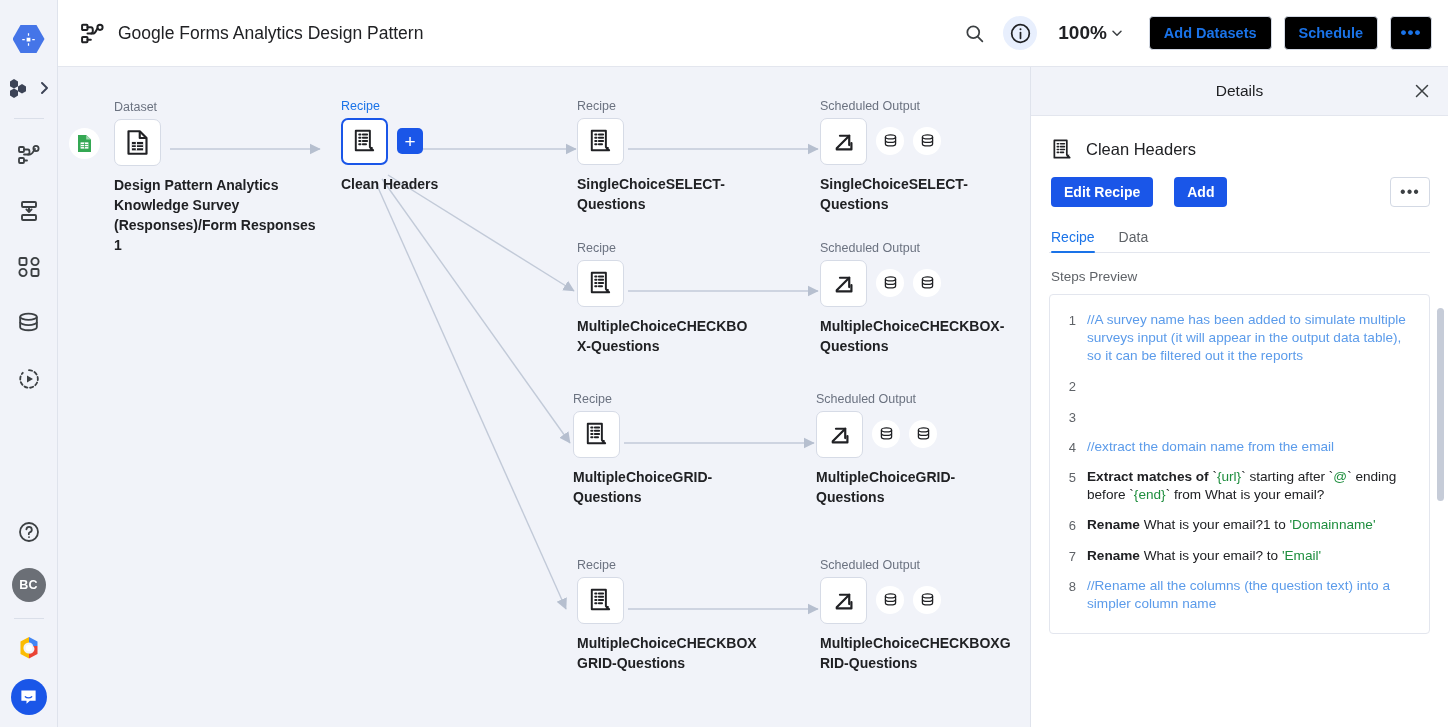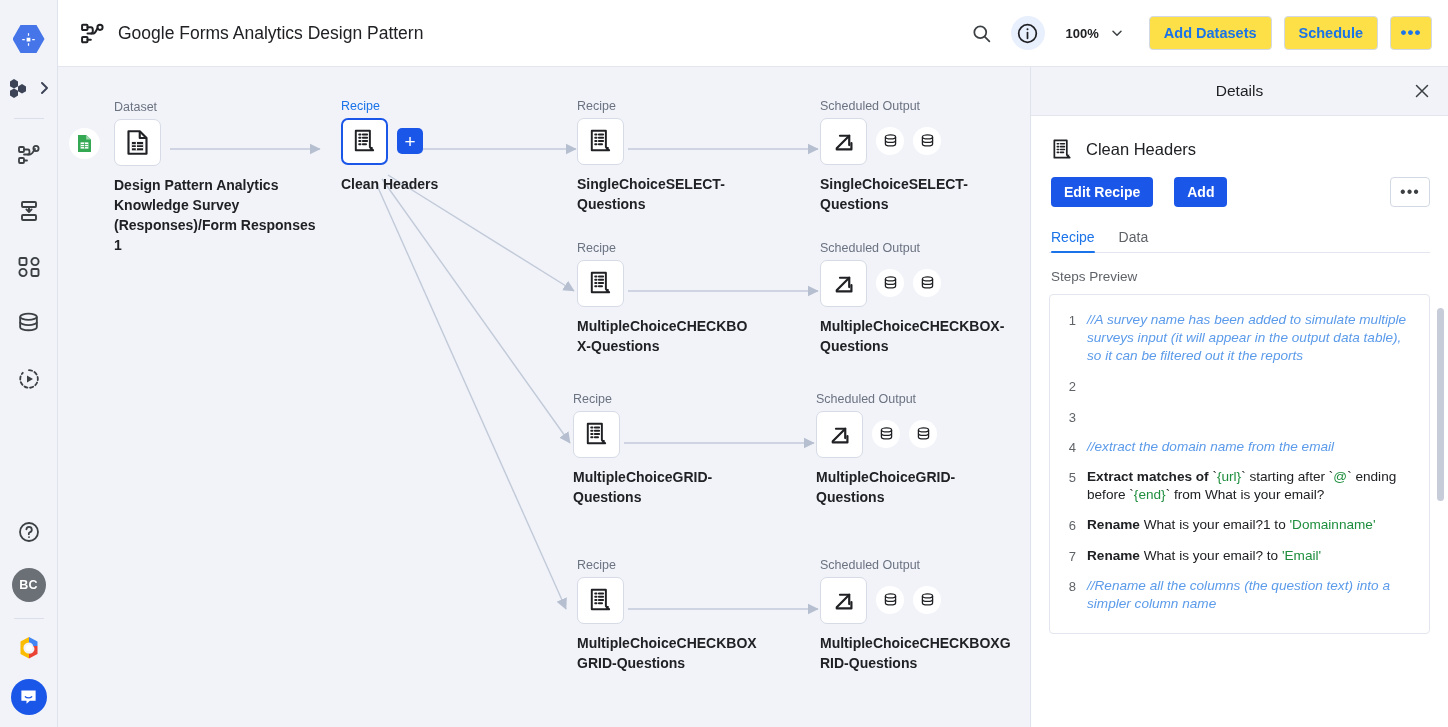--- a/index.html
+++ b/index.html
@@ -62,25 +62,25 @@
   }
   .title-wrap{display:flex;align-items:center;gap:13px;min-width:0;}
   .title-txt{font-size:17.5px;color:#202124;white-space:nowrap;}
   .topbar-spacer{flex:1 1 auto;}
   .icon-btn{
     width:34px;height:34px;border-radius:50%;display:flex;align-items:center;justify-content:center;
     cursor:pointer;color:#3c4043;border:none;background:transparent;
   }
   .icon-btn.active{background:#e8effd;}
   .zoom-ctl{
-    display:flex;align-items:center;gap:12px;font-size:13px;color:#202124;
+    display:flex;align-items:center;gap:4px;font-size:19px;color:#202124;
     padding:5px 6px 5px 9px;cursor:pointer;margin-right:8px;font-weight:700;
   }
   .btn-outline{
-    height:34px;border:1px solid #d3d9e4;border-radius:4px;background:#fde047;
+    height:34px;border:1px solid #d3d9e4;border-radius:4px;background:#000000;
     color:#1a73e8;font-size:14.5px;font-weight:700;padding:0 14px;cursor:pointer;
     font-family:inherit;display:flex;align-items:center;
   }
   .btn-dots{width:42px;justify-content:center;padding:0;font-size:17px;letter-spacing:1px;}
 
   
   .body{flex:1 1 auto;display:flex;min-height:0;}
 
   
   .canvas{
@@ -155,21 +155,21 @@
   .tab.active:after{
     content:"";position:absolute;left:0;right:0;bottom:-1px;height:2.5px;background:#1a73e8;border-radius:2px;
   }
   .steps-head{font-size:13.5px;color:#5f6368;padding:16px 0 10px 2px;}
   .steps-card{
     border:1px solid #e3e6ee;border-radius:4px;padding:10px 6px 14px 0;
   }
   .step{display:flex;gap:11px;padding:6px 14px 6px 10px;font-size:13.6px;line-height:1.33;}
   .step-no{color:#5f6368;flex:0 0 16px;text-align:right;padding-top:1px;font-size:13px;}
   .step-txt{flex:1 1 auto;color:#202124;}
-  .step.comment .step-txt{color:#5b9bea;font-style:italic;}
+  .step.comment .step-txt{color:#5b9bea;}
   .op{font-weight:700;}
   .tok-green{color:#1e8e3e;}
 
   
   .panel-scroll{
     position:absolute;right:4px;top:192px;width:7px;height:193px;
     background:#c6ccd8;border-radius:4px;cursor:pointer;
   }
 </style>
 </head>

